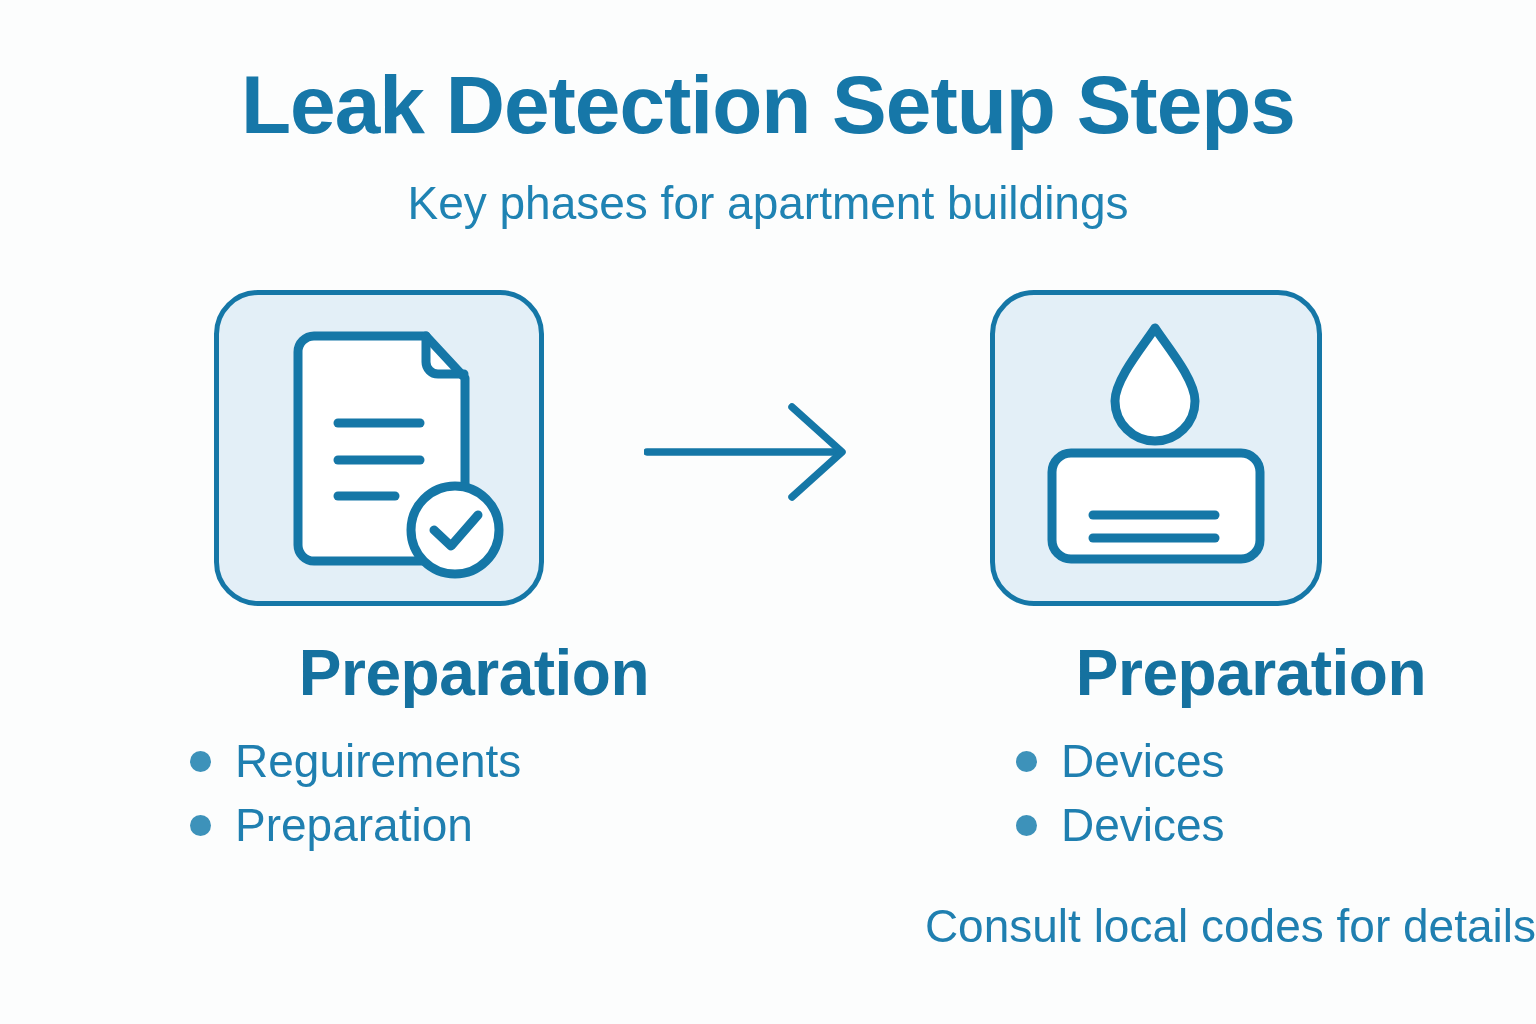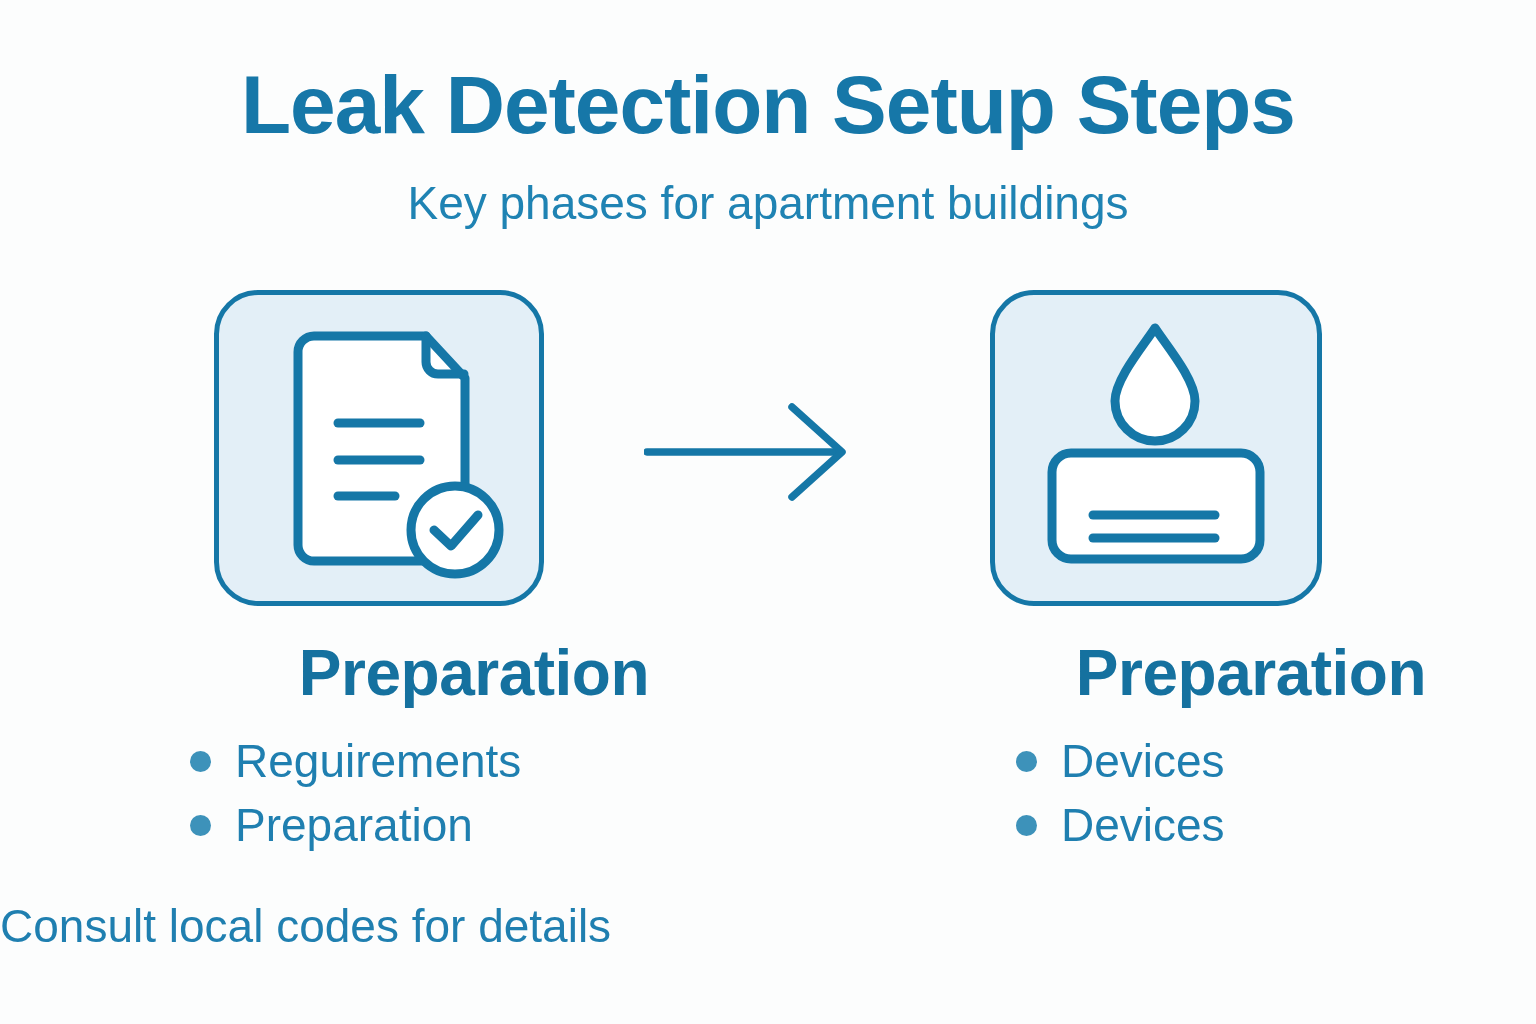--- a/index.html
+++ b/index.html
@@ -93,21 +93,21 @@
     flex: none;
     width: 21px;
     height: 21px;
     border-radius: 50%;
     background: var(--bullet-dot, #3d92ba);
   }
   .footer-note {
     position: absolute;
     left: 0; right: 0;
     top: 899px;
-    text-align: left;
+    text-align: right;
     font-size: 46px;
     color: var(--body, #1f7fb0);
   }
 </style>
 </head>
 <body>
 
 <div class="canvas">
 
   <div class="title">Leak Detection Setup Steps</div>

